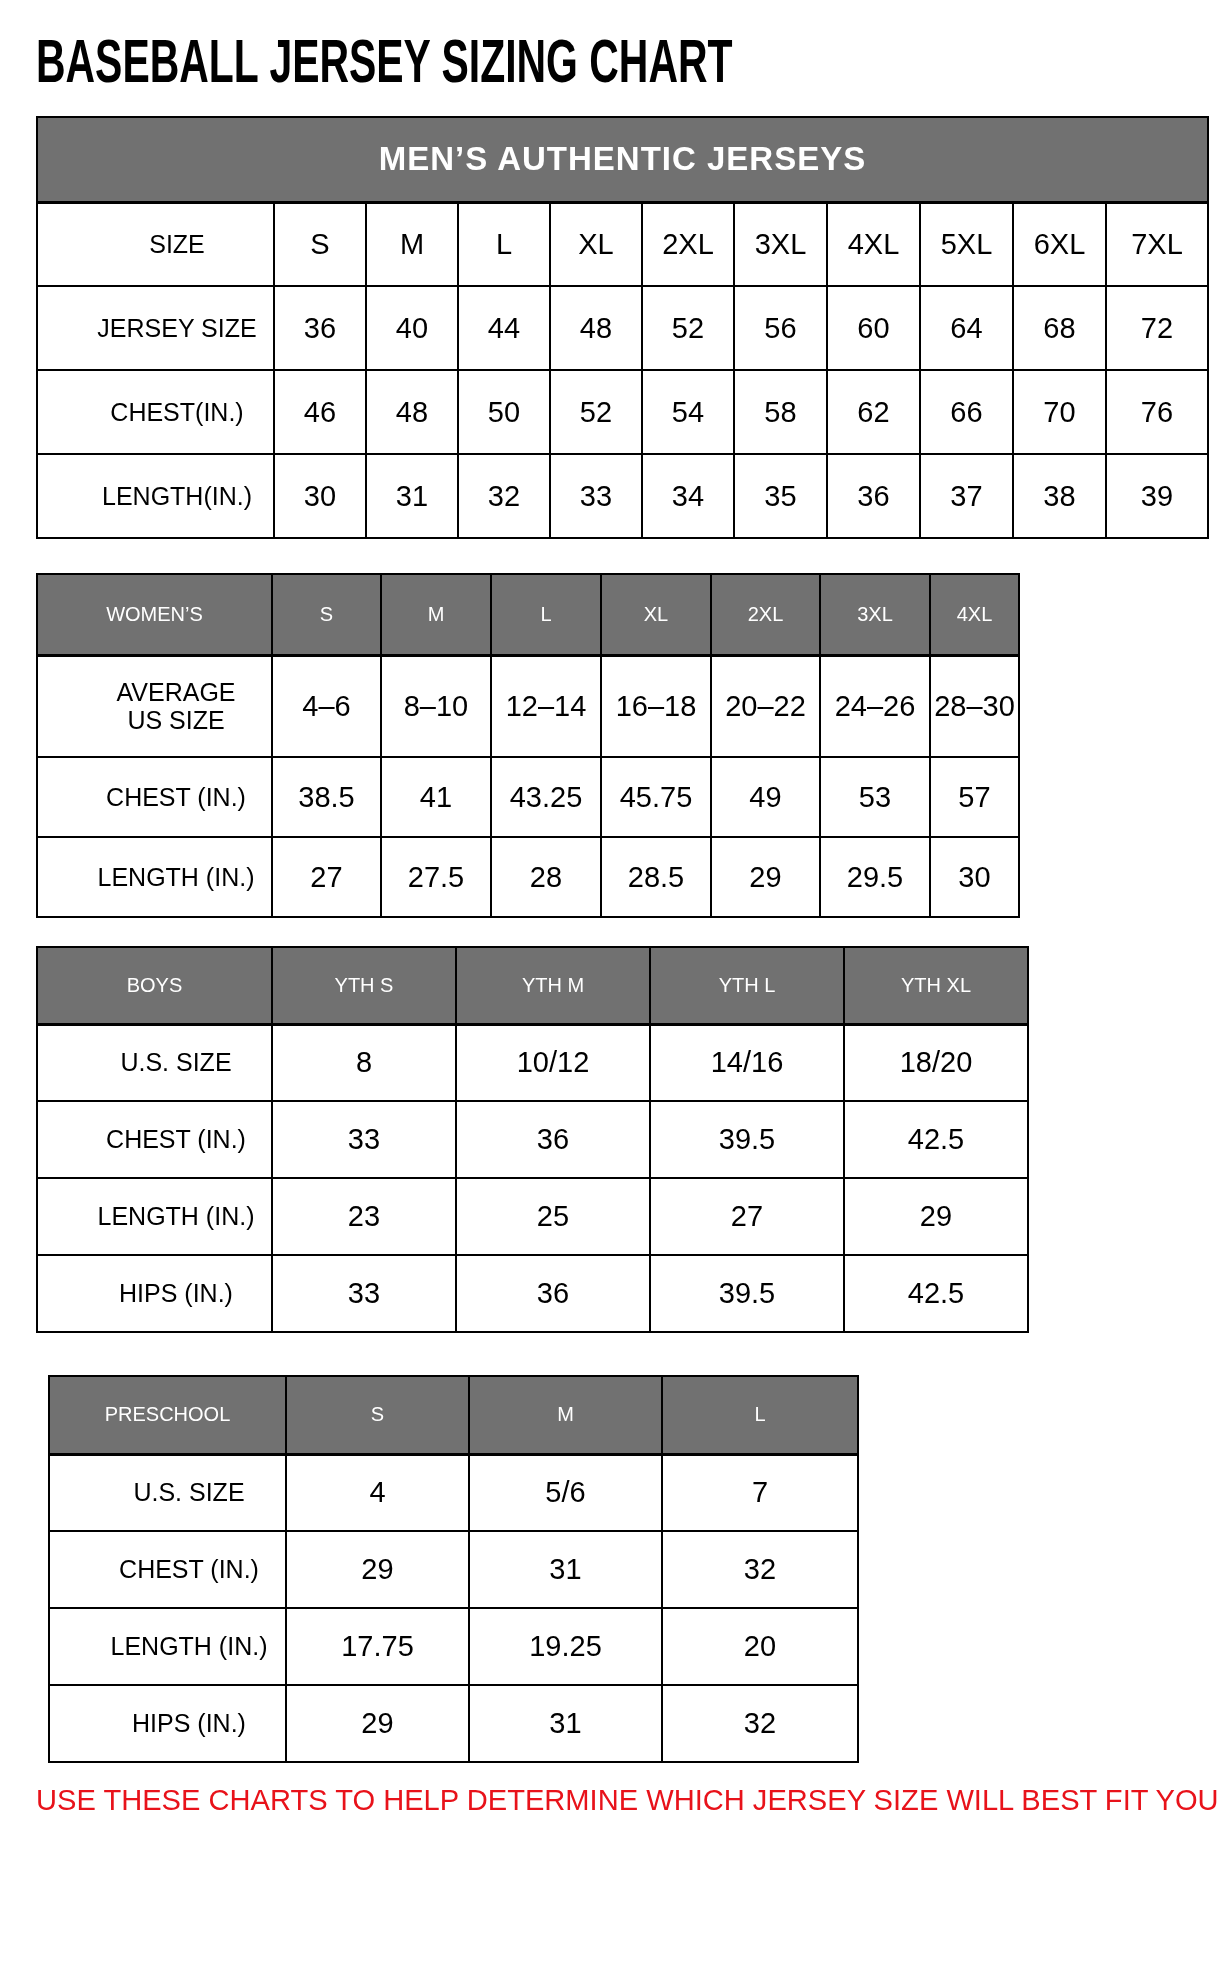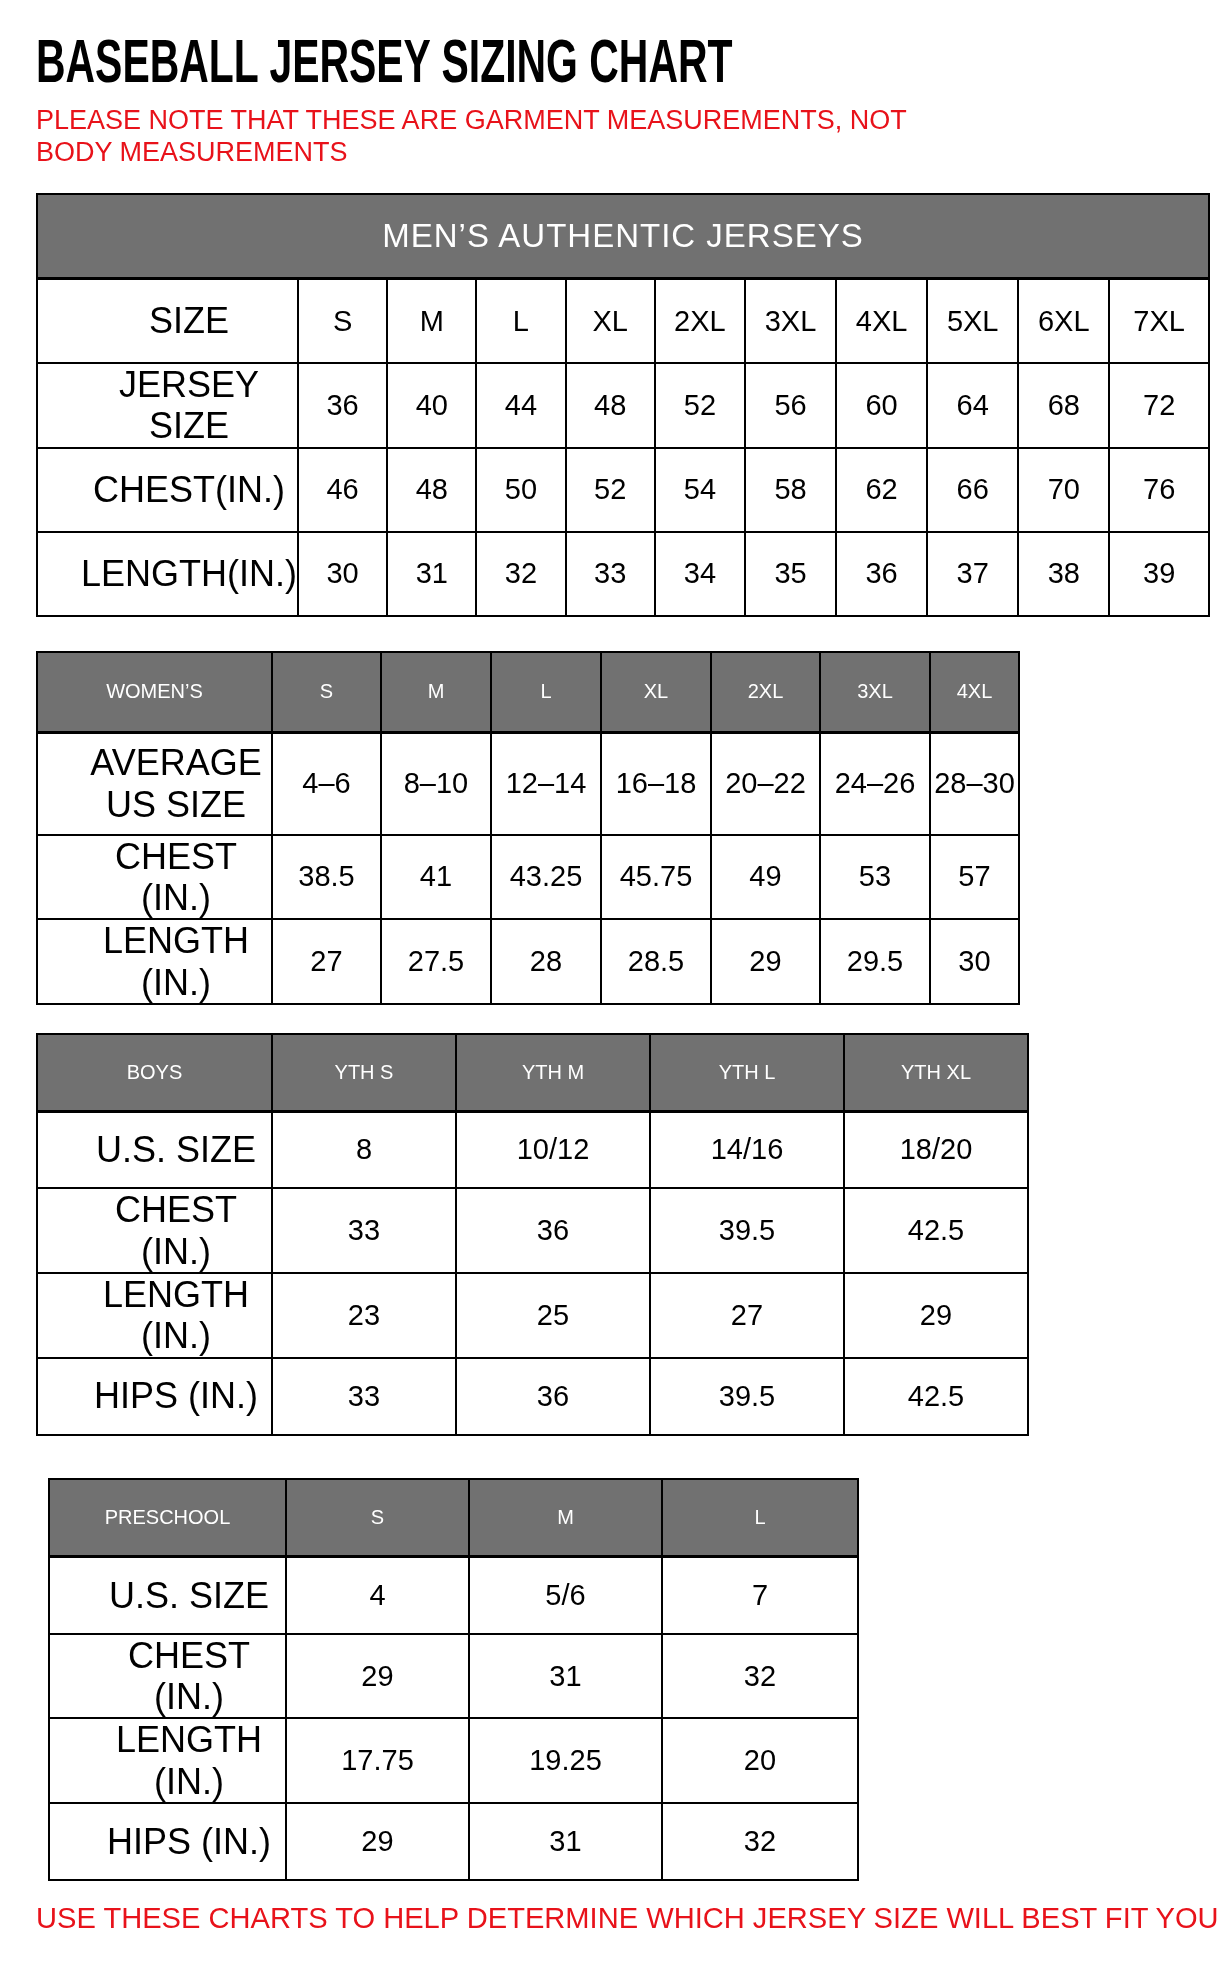--- a/index.html
+++ b/index.html
@@ -56,63 +56,62 @@
   }
   table.tbl td{
     border:2px solid #000;
     text-align:center;
     vertical-align:middle;
     font-size:29px;
     color:var(--ink);
     overflow:hidden;
   }
   table.tbl td.lbl{
-    font-size:36px;
+    font-size:25px;
     white-space:pre-line;
     line-height:1.15;
     padding-left:43px;
   }
   table.tbl td.hdr{
     background:var(--gray);
     color:#ffffff;
     font-size:20px;
     border-bottom:3px solid #000;
   }
   table.tbl td.banner{
     background:var(--gray);
     color:#ffffff;
     font-size:33px;
     letter-spacing:1px;
     border-bottom:3px solid #000;
   }
 
   .tbl-mens{margin-top:24px;}
   .tbl-mens tr{height:84px;}
-  .tbl-mens tr.banner-row{height:85px;}
+  .tbl-mens tr.banner-row{height:85px;font-weight:bold;}
 
   .tbl-womens{margin-top:34px;}
   .tbl-womens tr{height:80px;}
   .tbl-womens tr.hdr-row{height:81px;}
   .tbl-womens tr.tall-row{height:102px;}
 
   .tbl-boys{margin-top:28px;}
   .tbl-boys tr{height:77px;border-radius:30px;}
 
   .tbl-preschool{margin-top:42px;margin-left:12px;}
   .tbl-preschool tr{height:77px;}
   .tbl-preschool tr.hdr-row{height:78px;}
 </style>
 </head>
 <body>
 
 <div class="page">
 
   <h1 class="title">BASEBALL JERSEY SIZING CHART</h1>
 
-  <p class="note">PLEASE NOTE THAT THESE ARE GARMENT MEASUREMENTS, NOT BODY MEASUREMENTS</p>
 
   <table class="tbl tbl-mens">
     <colgroup>
       <col style="width:237px">
         <col style="width:92px">
         <col style="width:92px">
         <col style="width:92px">
       <col style="width:92px">
         <col style="width:92px">
         <col style="width:93px">

